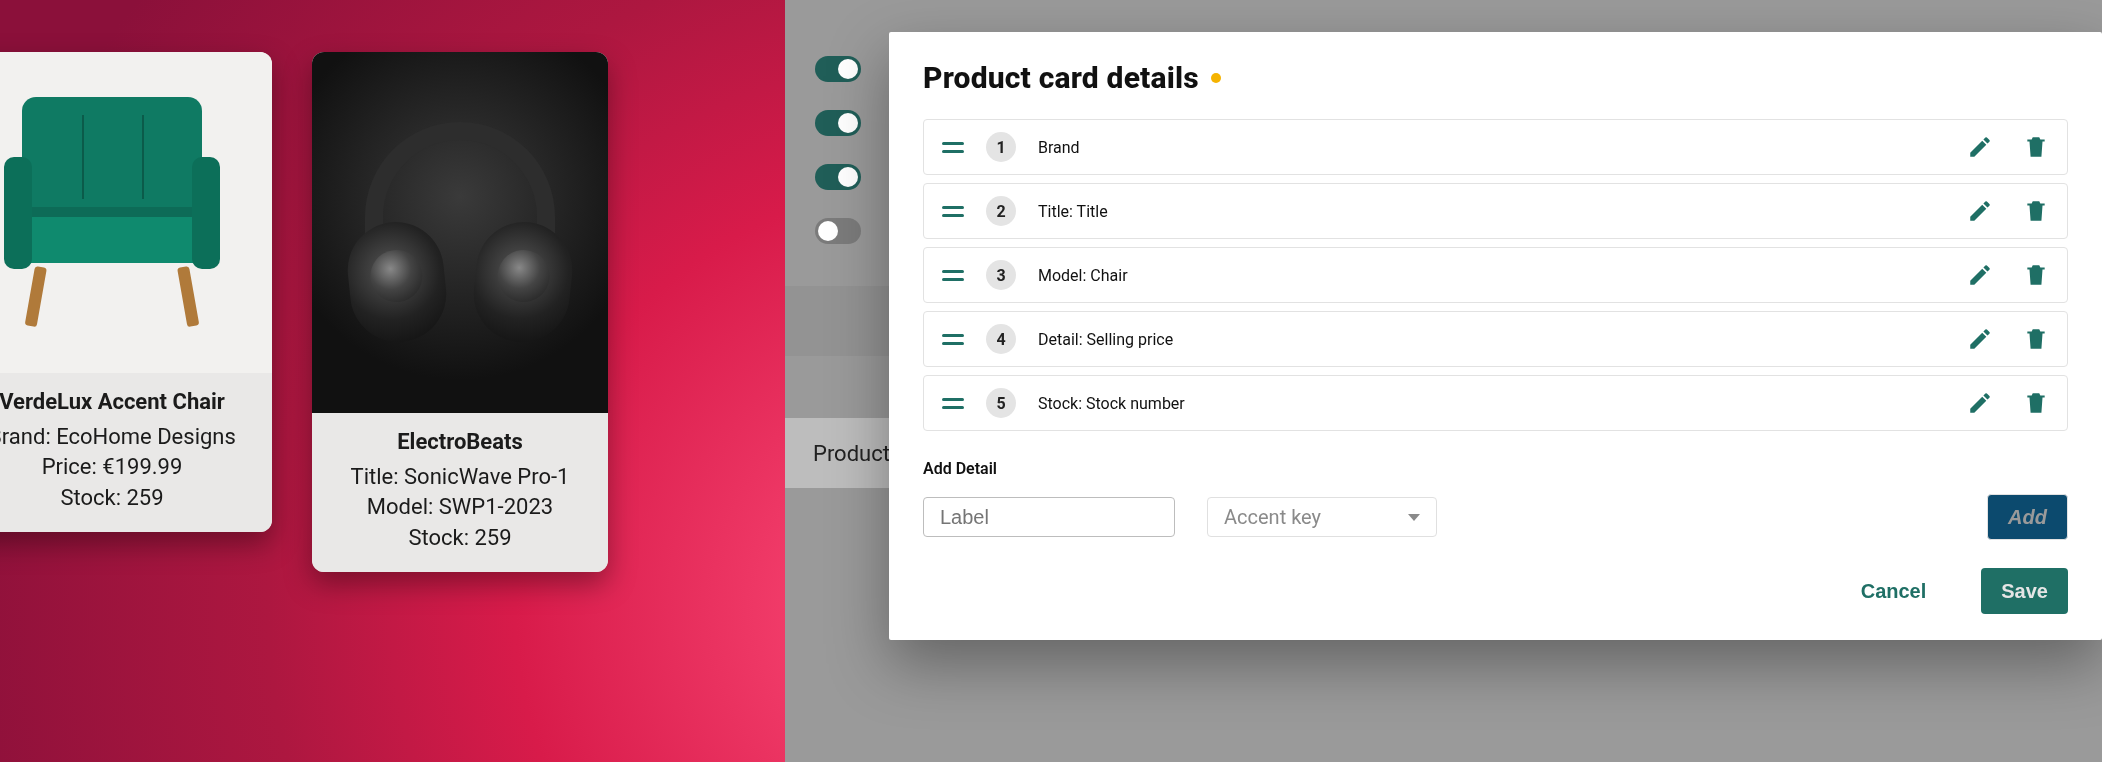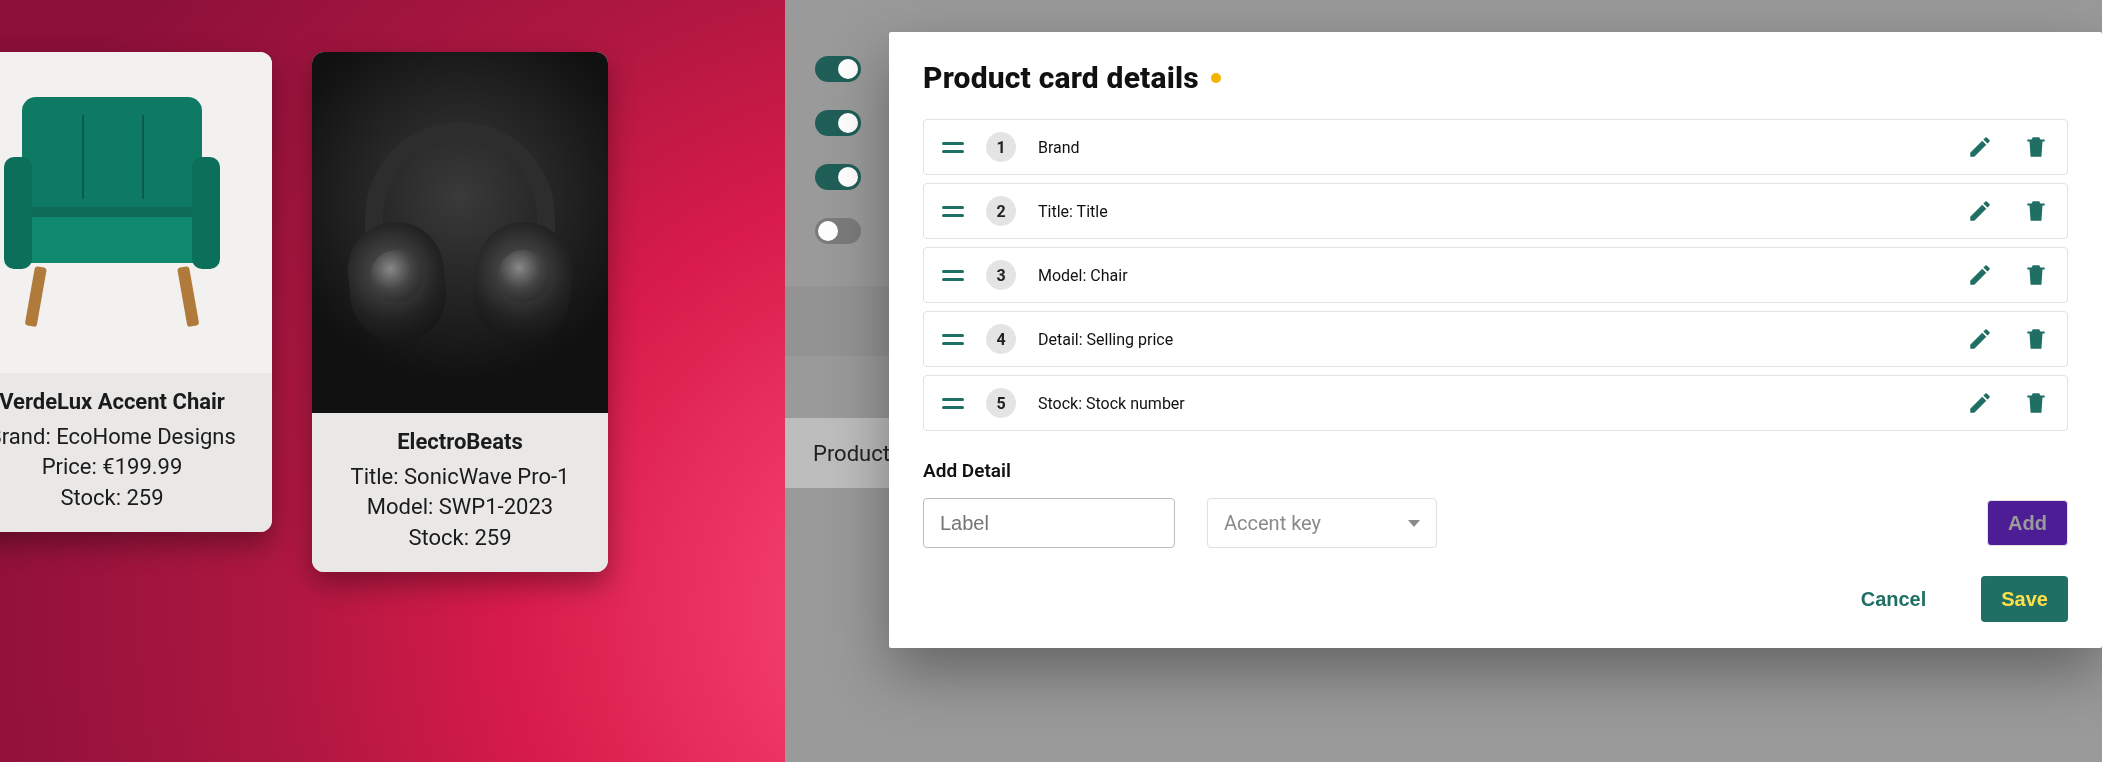--- a/index.html
+++ b/index.html
@@ -158,37 +158,37 @@
   .num {
     width:30px; height:30px; border-radius:50%; background:#e4e4e4; color:#222;
     display:flex; align-items:center; justify-content:center; font-weight:700; font-size:16px;
   }
   .row .label { font-size:16px; flex:1; }
   .row .actions { display:flex; align-items:center; gap:30px; }
   .icon-btn { width:26px; height:26px; color:#1f6f65; cursor:pointer; background:none;border:none;padding:0;}
   .icon-btn svg{width:100%;height:100%;display:block;}
 
   .add-sec { margin-top:28px; }
-  .add-sec h3 { font-size:19px; font-weight:600; margin-bottom:16px; }
+  .add-sec h3 { font-size:16px; font-weight:600; margin-bottom:16px; }
   .add-row { display:flex; align-items:center; gap:32px; }
   .field {
-    height:50px; border:1px solid #cfcfcf; border-radius:4px;
+    height:40px; border:1px solid #cfcfcf; border-radius:4px;
     padding:4px 16px; font-size:20px; background:#fff;
   }
   .field.label-in { width:252px; color:#7a7a7a; border-color:#bdbdbd;}
   .field.select { width:230px; color:#8a8a8a; display:flex; align-items:center; justify-content:space-between; border-color:#e0e0e0; cursor:pointer;}
   .field.select .caret{ border-left:6px solid transparent;border-right:6px solid transparent;border-top:7px solid #8a8a8a;}
   .spacer{flex:1;}
   .btn {
     height:46px; padding:0 20px; border-radius:4px; font-size:20px; font-weight:600;
     display:flex; align-items:center; cursor:pointer; border:none; background:none;
   }
-  .btn.add { color:#9a9a9a; border:1px solid #e2e2e2; background:#4c1d95; }
+  .btn.add { color:#9a9a9a; border:1px solid #e2e2e2; background:#0c4a6e;font-style:italic; }
   .btn.cancel { color:#1f6f65; background:transparent; }
-  .btn.save { color:#fde047; background:#1f6f65;text-align:center; }
+  .btn.save { color:#e5e5e5; background:#1f6f65;text-align:center; }
 
   .footer { margin-top:28px; display:flex; justify-content:flex-end; gap:35px; }
 </style>
 </head>
 <body>
 
 <div class="split">
 
   <div class="left">
     <div class="card card1">

